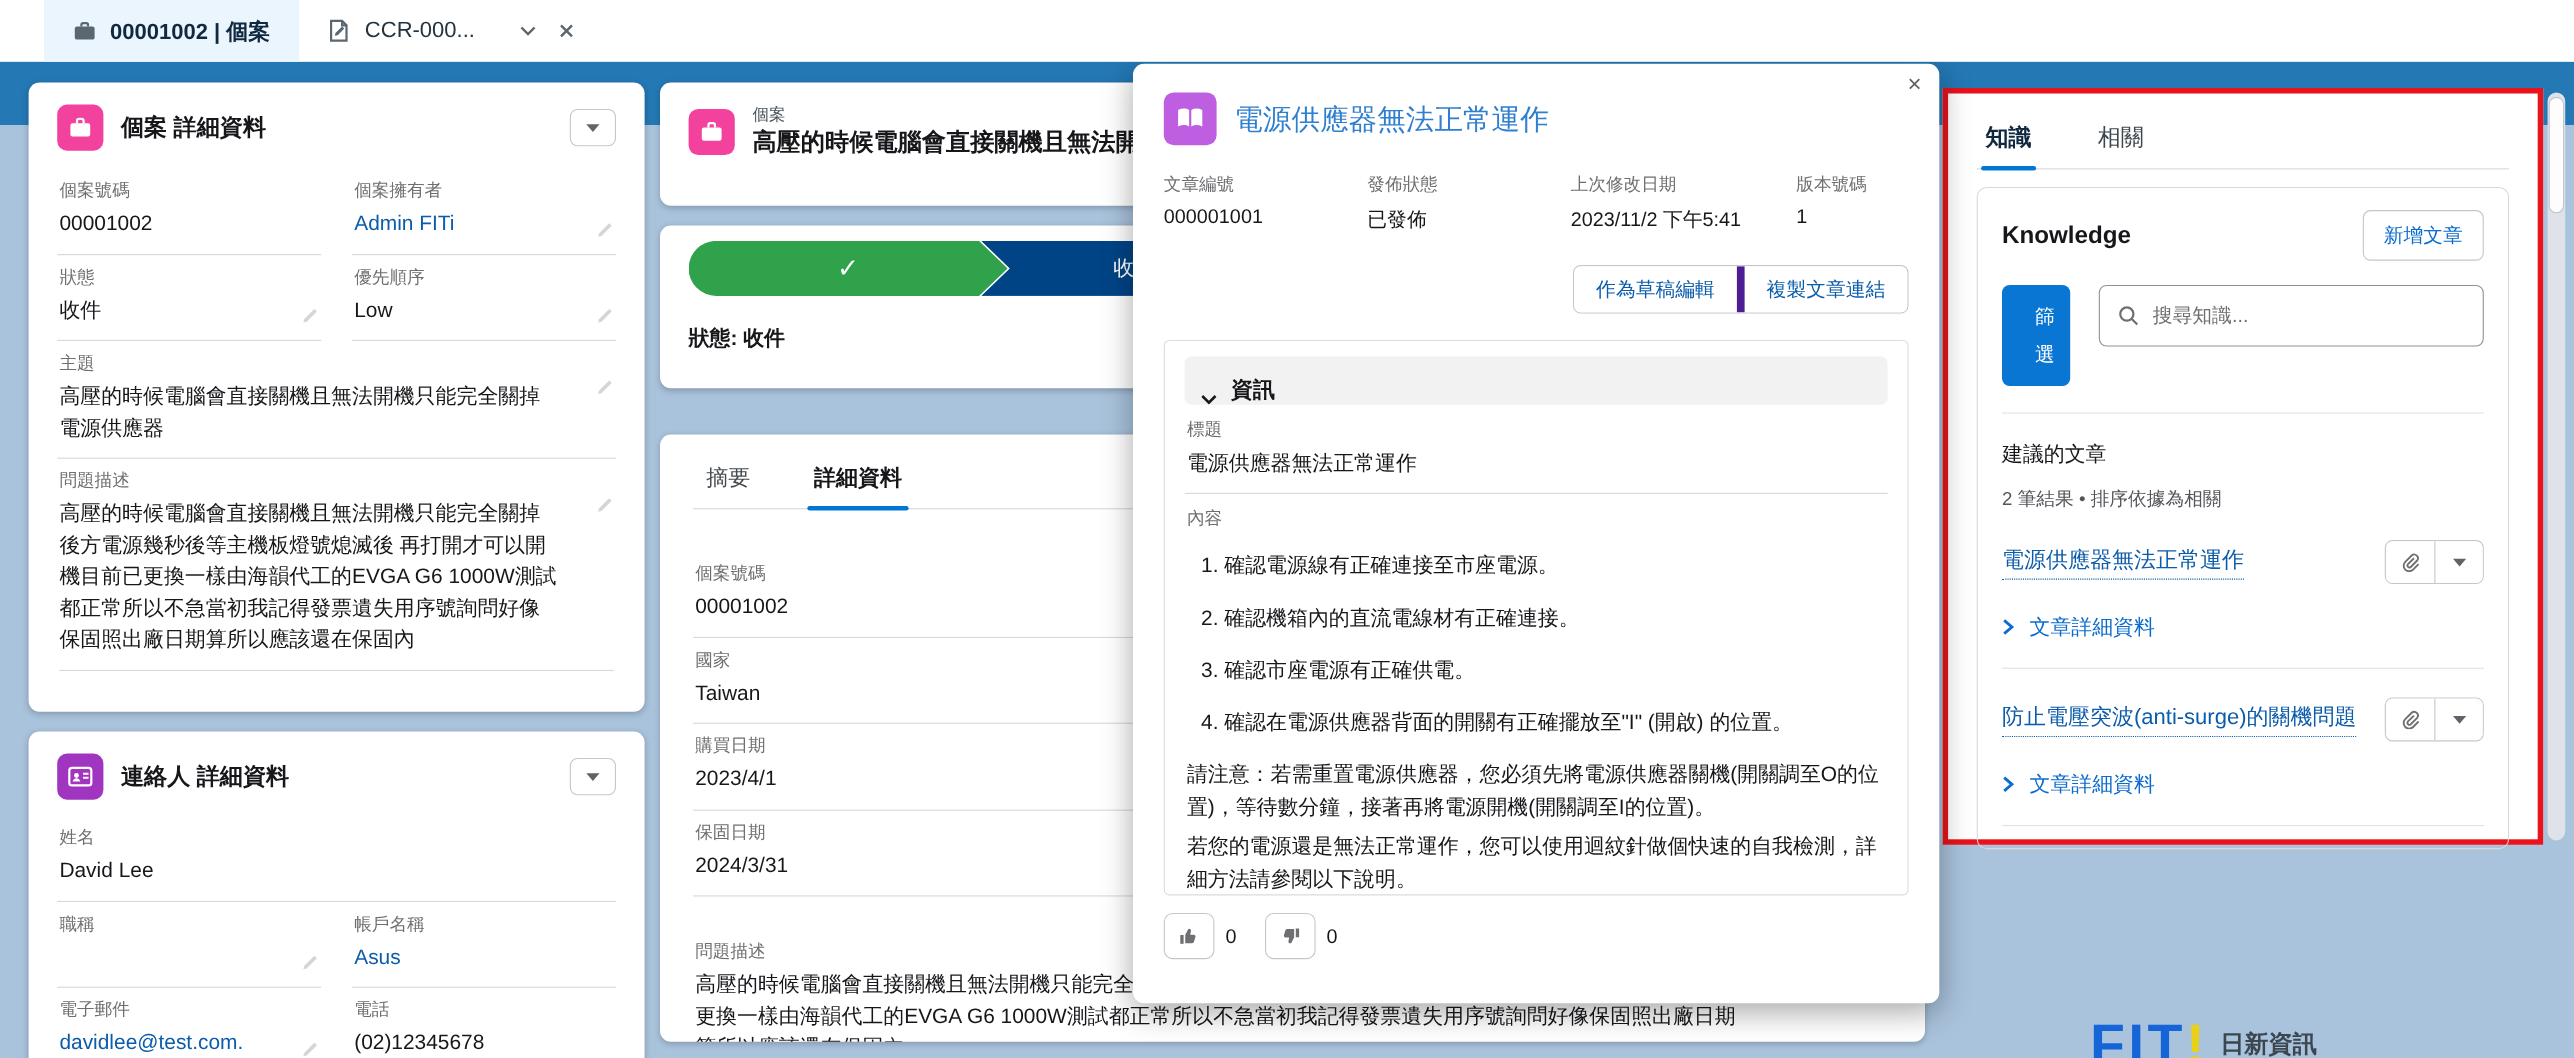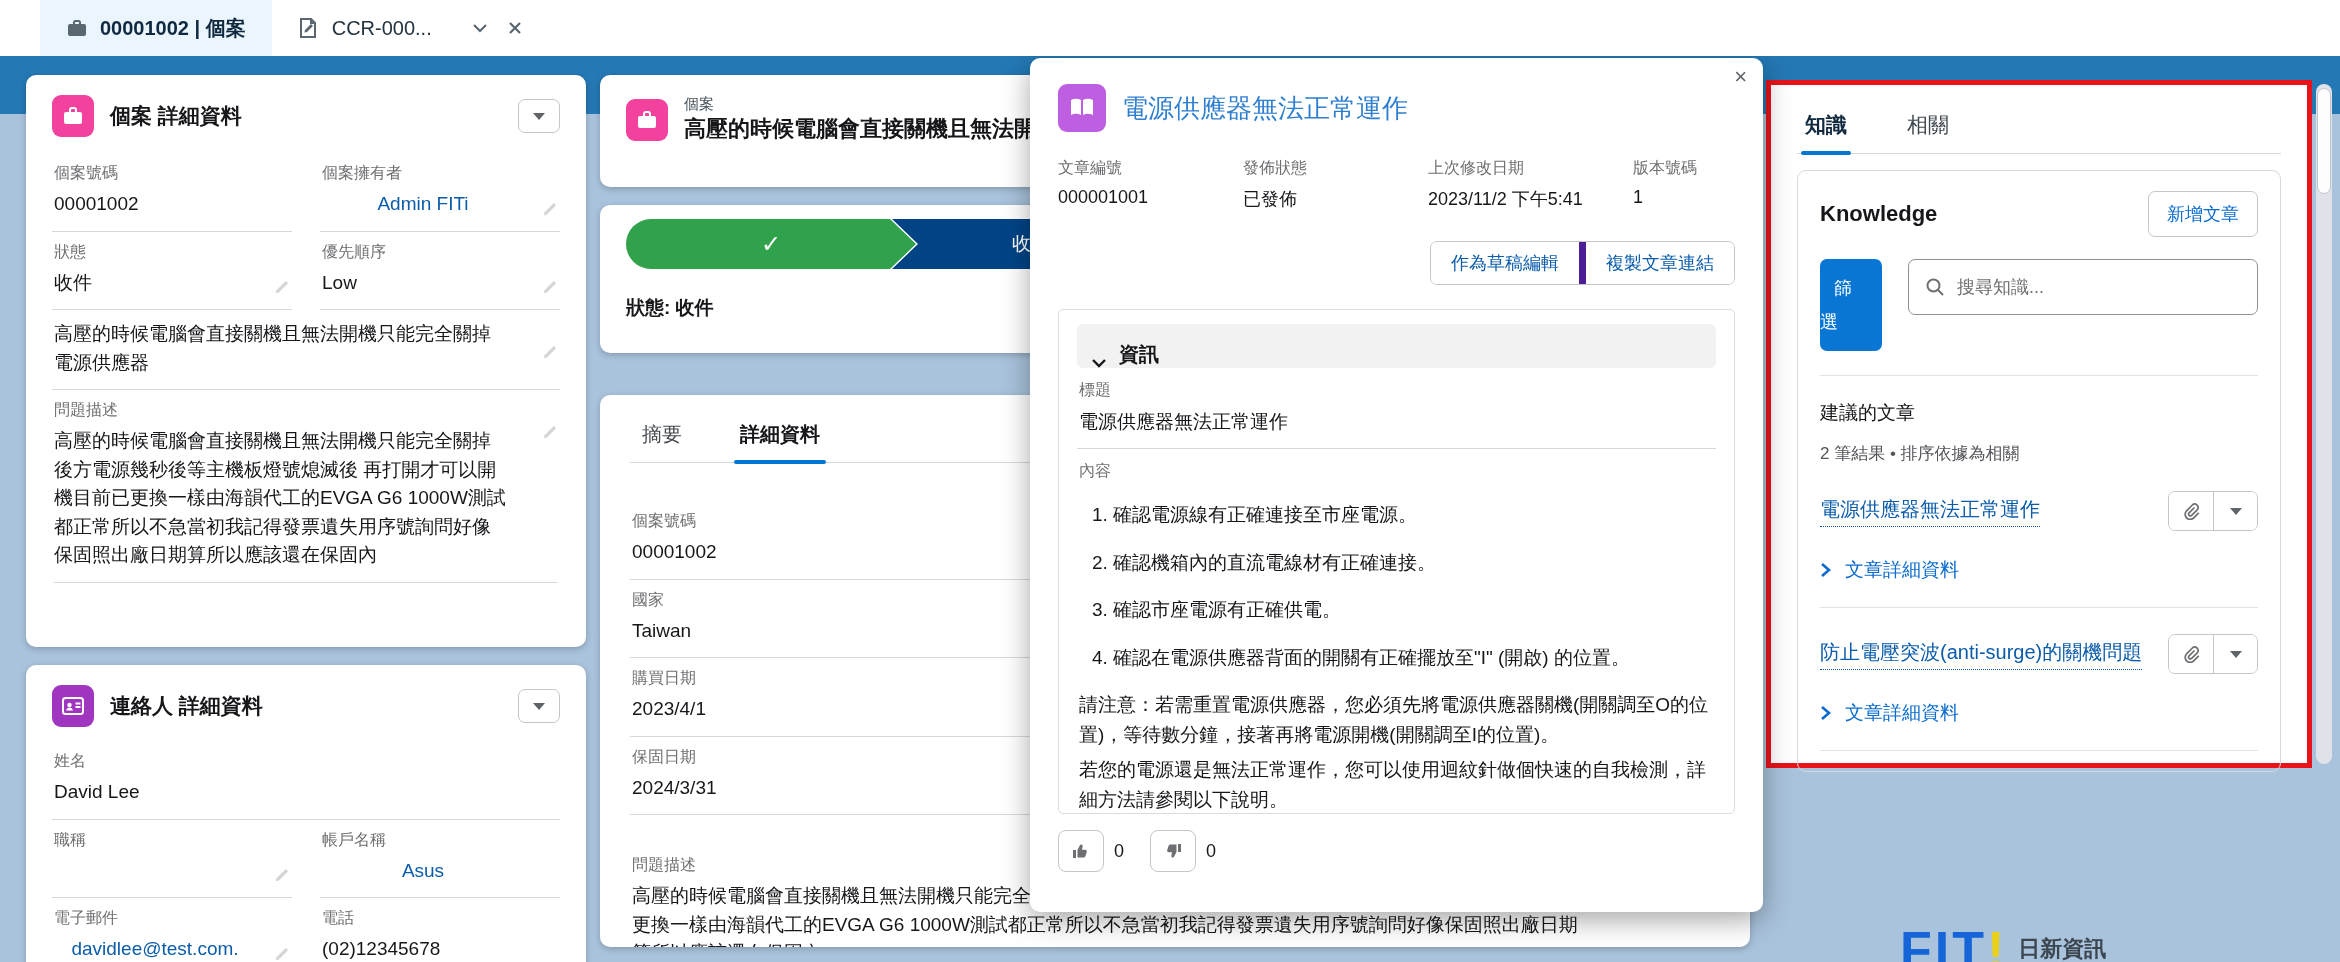--- a/index.html
+++ b/index.html
@@ -26,21 +26,21 @@
   .card-title { font-size:21px; font-weight:bold; color:#17171b; }
   .dd-btn { margin-left:auto; width:42px; height:34px; border:1px solid #c6c6c9; border-radius:7px; background:#fff; display:flex; align-items:center; justify-content:center; cursor:pointer; }
   .tri-down { width:0; height:0; border-left:6px solid transparent; border-right:6px solid transparent; border-top:7px solid #5f6469; }
 
   
   .fgrid2 { display:grid; grid-template-columns:1fr 1fr; column-gap:28px; }
   .frow { position:relative; border-bottom:1px solid #d8d8dc; padding:10px 2px 12px 2px; }
   .frow.noline { border-bottom:none; }
   .flabel { font-size:16px; color:#6f6f73; margin-bottom:6px; }
   .fval { font-size:19px; color:#17171b; line-height:1.5; min-height:28px; padding-right:34px; }
-  .fval.link { color:#0b5cab;text-align:center; }
+  .fval.link { color:#0b5cab; }
   .pencil { position:absolute; right:2px; bottom:14px; width:16px; height:16px; opacity:.75; cursor:pointer; }
 
   
   .mid-head-entity { font-size:15px; color:#47525b; }
   .mid-head-title { font-size:22px; font-weight:bold; color:#17171b; white-space:nowrap; overflow:hidden; }
 
   .path-row { display:flex; align-items:center; height:50px; }
   .chev { height:50px; position:relative; display:flex; align-items:center; color:#fff; font-size:19px; }
   .chev.done { width:290px; background:#31a24c; border-radius:25px 0 0 25px;
     clip-path:polygon(0 0, calc(100% - 26px) 0, 100% 50%, calc(100% - 26px) 100%, 0 100%); justify-content:center; }
@@ -93,21 +93,21 @@
   .ktabs { display:flex; gap:56px; border-bottom:1px solid #d8d8dc; padding:4px 6px 0 6px; }
   .ktab { font-size:21px; color:#3e464d; padding:8px 2px 14px 2px; position:relative; cursor:pointer; }
   .ktab.active { font-weight:bold; color:#10293f; }
   .ktab.active:after { content:""; position:absolute; left:-2px; right:-2px; bottom:-2px; height:4px; background:#0176d3; border-radius:2px; }
   .kcard { margin-top:16px; border:1px solid #d9d9dc; border-radius:9px; padding:20px 22px; }
   .krow1 { display:flex; align-items:center; }
   .kheading { font-size:22px; font-weight:bold; color:#17171b; }
   .newart-btn { margin-left:auto; border:1px solid #c6c6c9; border-radius:7px; background:#fff; color:#0b6bce; font-size:18px; padding:10px 18px; cursor:pointer; }
   .kctrls { display:flex; gap:26px; margin-top:22px; align-items:flex-start; }
   .filter-btn { width:64px; min-height:92px; background:#0a76d3; border:none; border-radius:7px; color:#fff; font-size:18px;
-    line-height:1.9; padding:8px 0; cursor:pointer; word-break:break-all; writing-mode:horizontal-tb; text-align:left; letter-spacing:14px; text-indent:14px; white-space:normal; width:62px; }
+    line-height:1.9; padding:8px 0; cursor:pointer; word-break:break-all; writing-mode:horizontal-tb; text-align:right; letter-spacing:14px; text-indent:14px; white-space:normal; width:62px; }
   .search-box { flex:1; height:56px; border:1px solid #8e9297; border-radius:7px; display:flex; align-items:center; gap:12px; padding:0 16px; }
   .search-box input { border:none; outline:none; font-size:18px; color:#b91c1c; flex:1; font-family:inherit; background:transparent; }
   .search-box input::placeholder { color:#6f6f73; }
   .kdivider { height:1px; background:#e2e2e5; margin:24px 0 0 0; }
   .ksection-title { margin-top:24px; font-size:19px; color:#17171b; }
   .kresults { margin-top:16px; font-size:17px; color:#54545b; }
   .kart-row { display:flex; align-items:center; margin-top:26px; }
   .kart-link { font-size:20px; color:#0b5cab; border-bottom:1px dotted #0b5cab; padding-bottom:3px; cursor:pointer; line-height:1.4; max-width:360px; }
   .kart-actions { margin-left:auto; display:flex; border:1px solid #c6c6c9; border-radius:7px; overflow:hidden; }
   .kart-actions .abtn { width:44px; height:38px; background:#fff; border:none; display:flex; align-items:center; justify-content:center; cursor:pointer; }
@@ -201,20 +201,21 @@
       </div>
       <div class="frow">
         <div class="flabel">優先順序</div>
         <div class="fval">Low</div>
         <svg class="pencil" viewBox="0 0 16 16">
             <path d="M11.8 1.9l2.3 2.3-9.3 9.3-3 .7.7-3z" fill="#c9c7c5"></path>
           </svg>
       </div>
     </div>
     <div class="frow">
+      <div class="flabel">主題</div>
       <div class="fval" style="padding-right:52px;">高壓的時候電腦會直接關機且無法開機只能完全關掉電源供應器</div>
       <svg class="pencil" style="bottom:auto; top:34px;" viewBox="0 0 16 16">
           <path d="M11.8 1.9l2.3 2.3-9.3 9.3-3 .7.7-3z" fill="#c9c7c5"></path>
         </svg>
     </div>
     <div class="frow noline">
       <div class="flabel">問題描述</div>
       <div class="fval" style="padding-right:52px; border-bottom:1px solid #d8d8dc; padding-bottom:12px;">高壓的時候電腦會直接關機且無法開機只能完全關掉後方電源幾秒後等主機板燈號熄滅後 再打開才可以開機目前已更換一樣由海韻代工的EVGA G6 1000W測試都正常所以不急當初我記得發票遺失用序號詢問好像保固照出廠日期算所以應該還在保固內</div>
       <svg class="pencil" style="bottom:auto; top:34px;" viewBox="0 0 16 16">
           <path d="M11.8 1.9l2.3 2.3-9.3 9.3-3 .7.7-3z" fill="#c9c7c5"></path>

